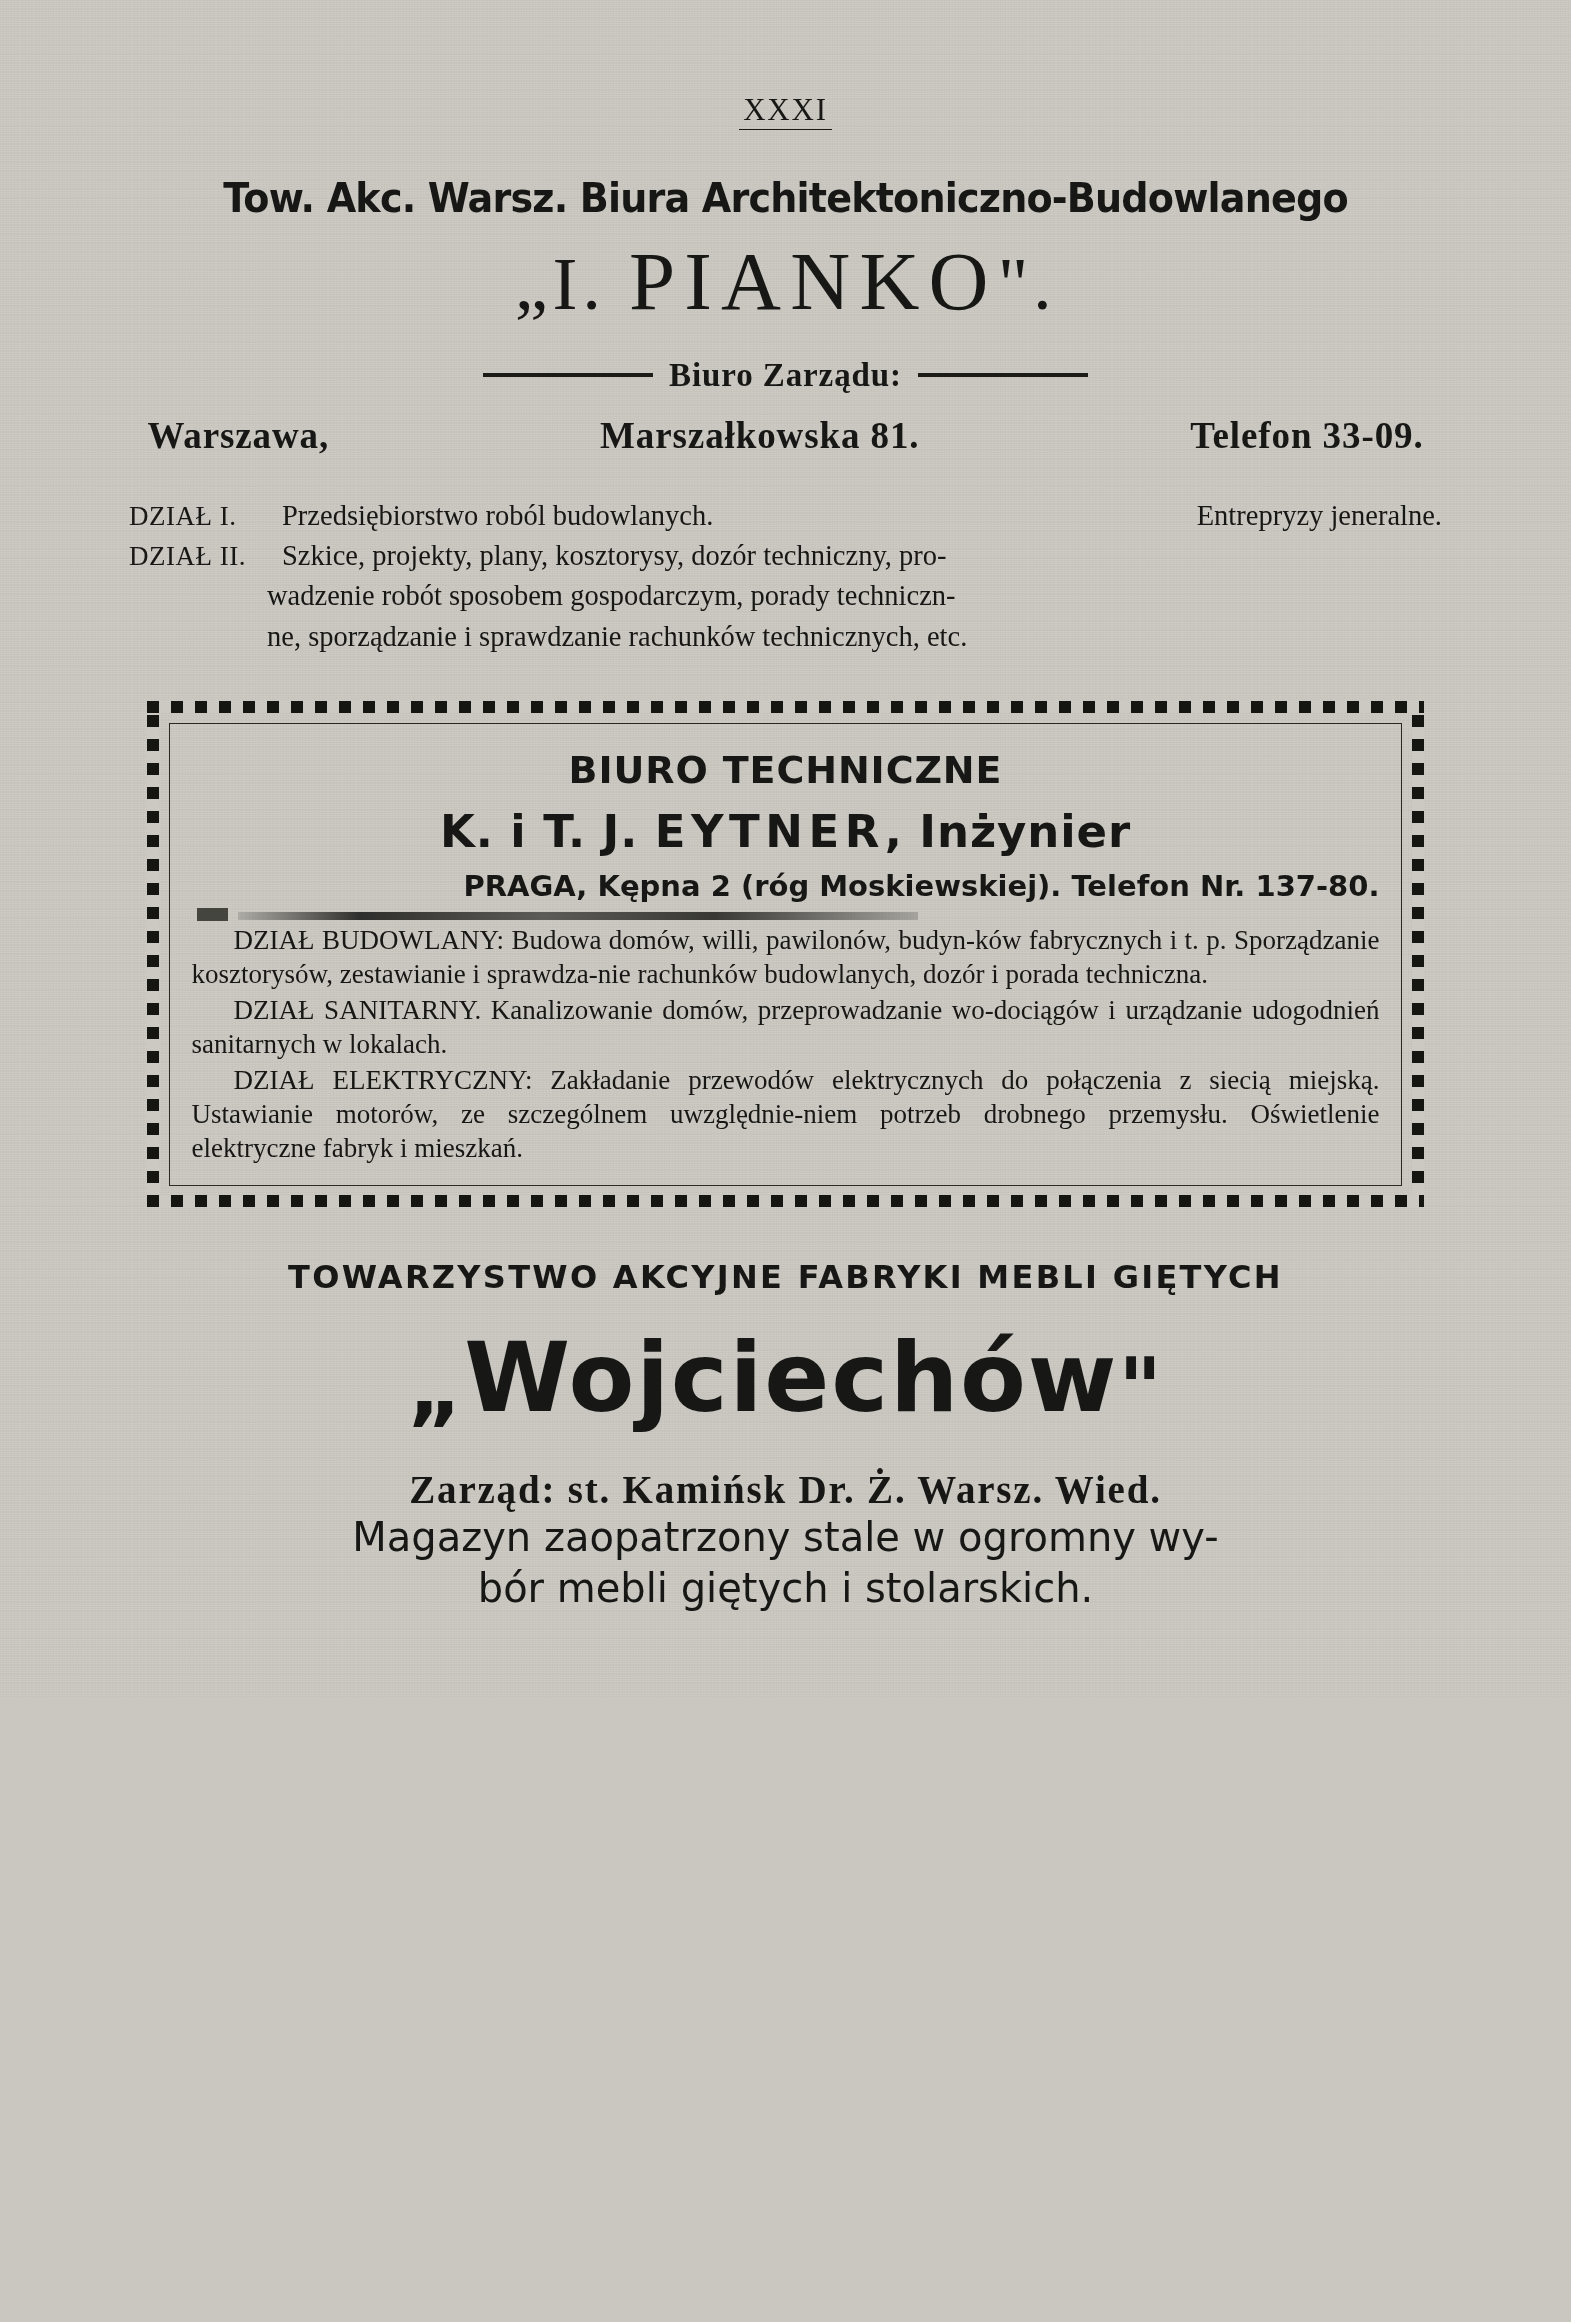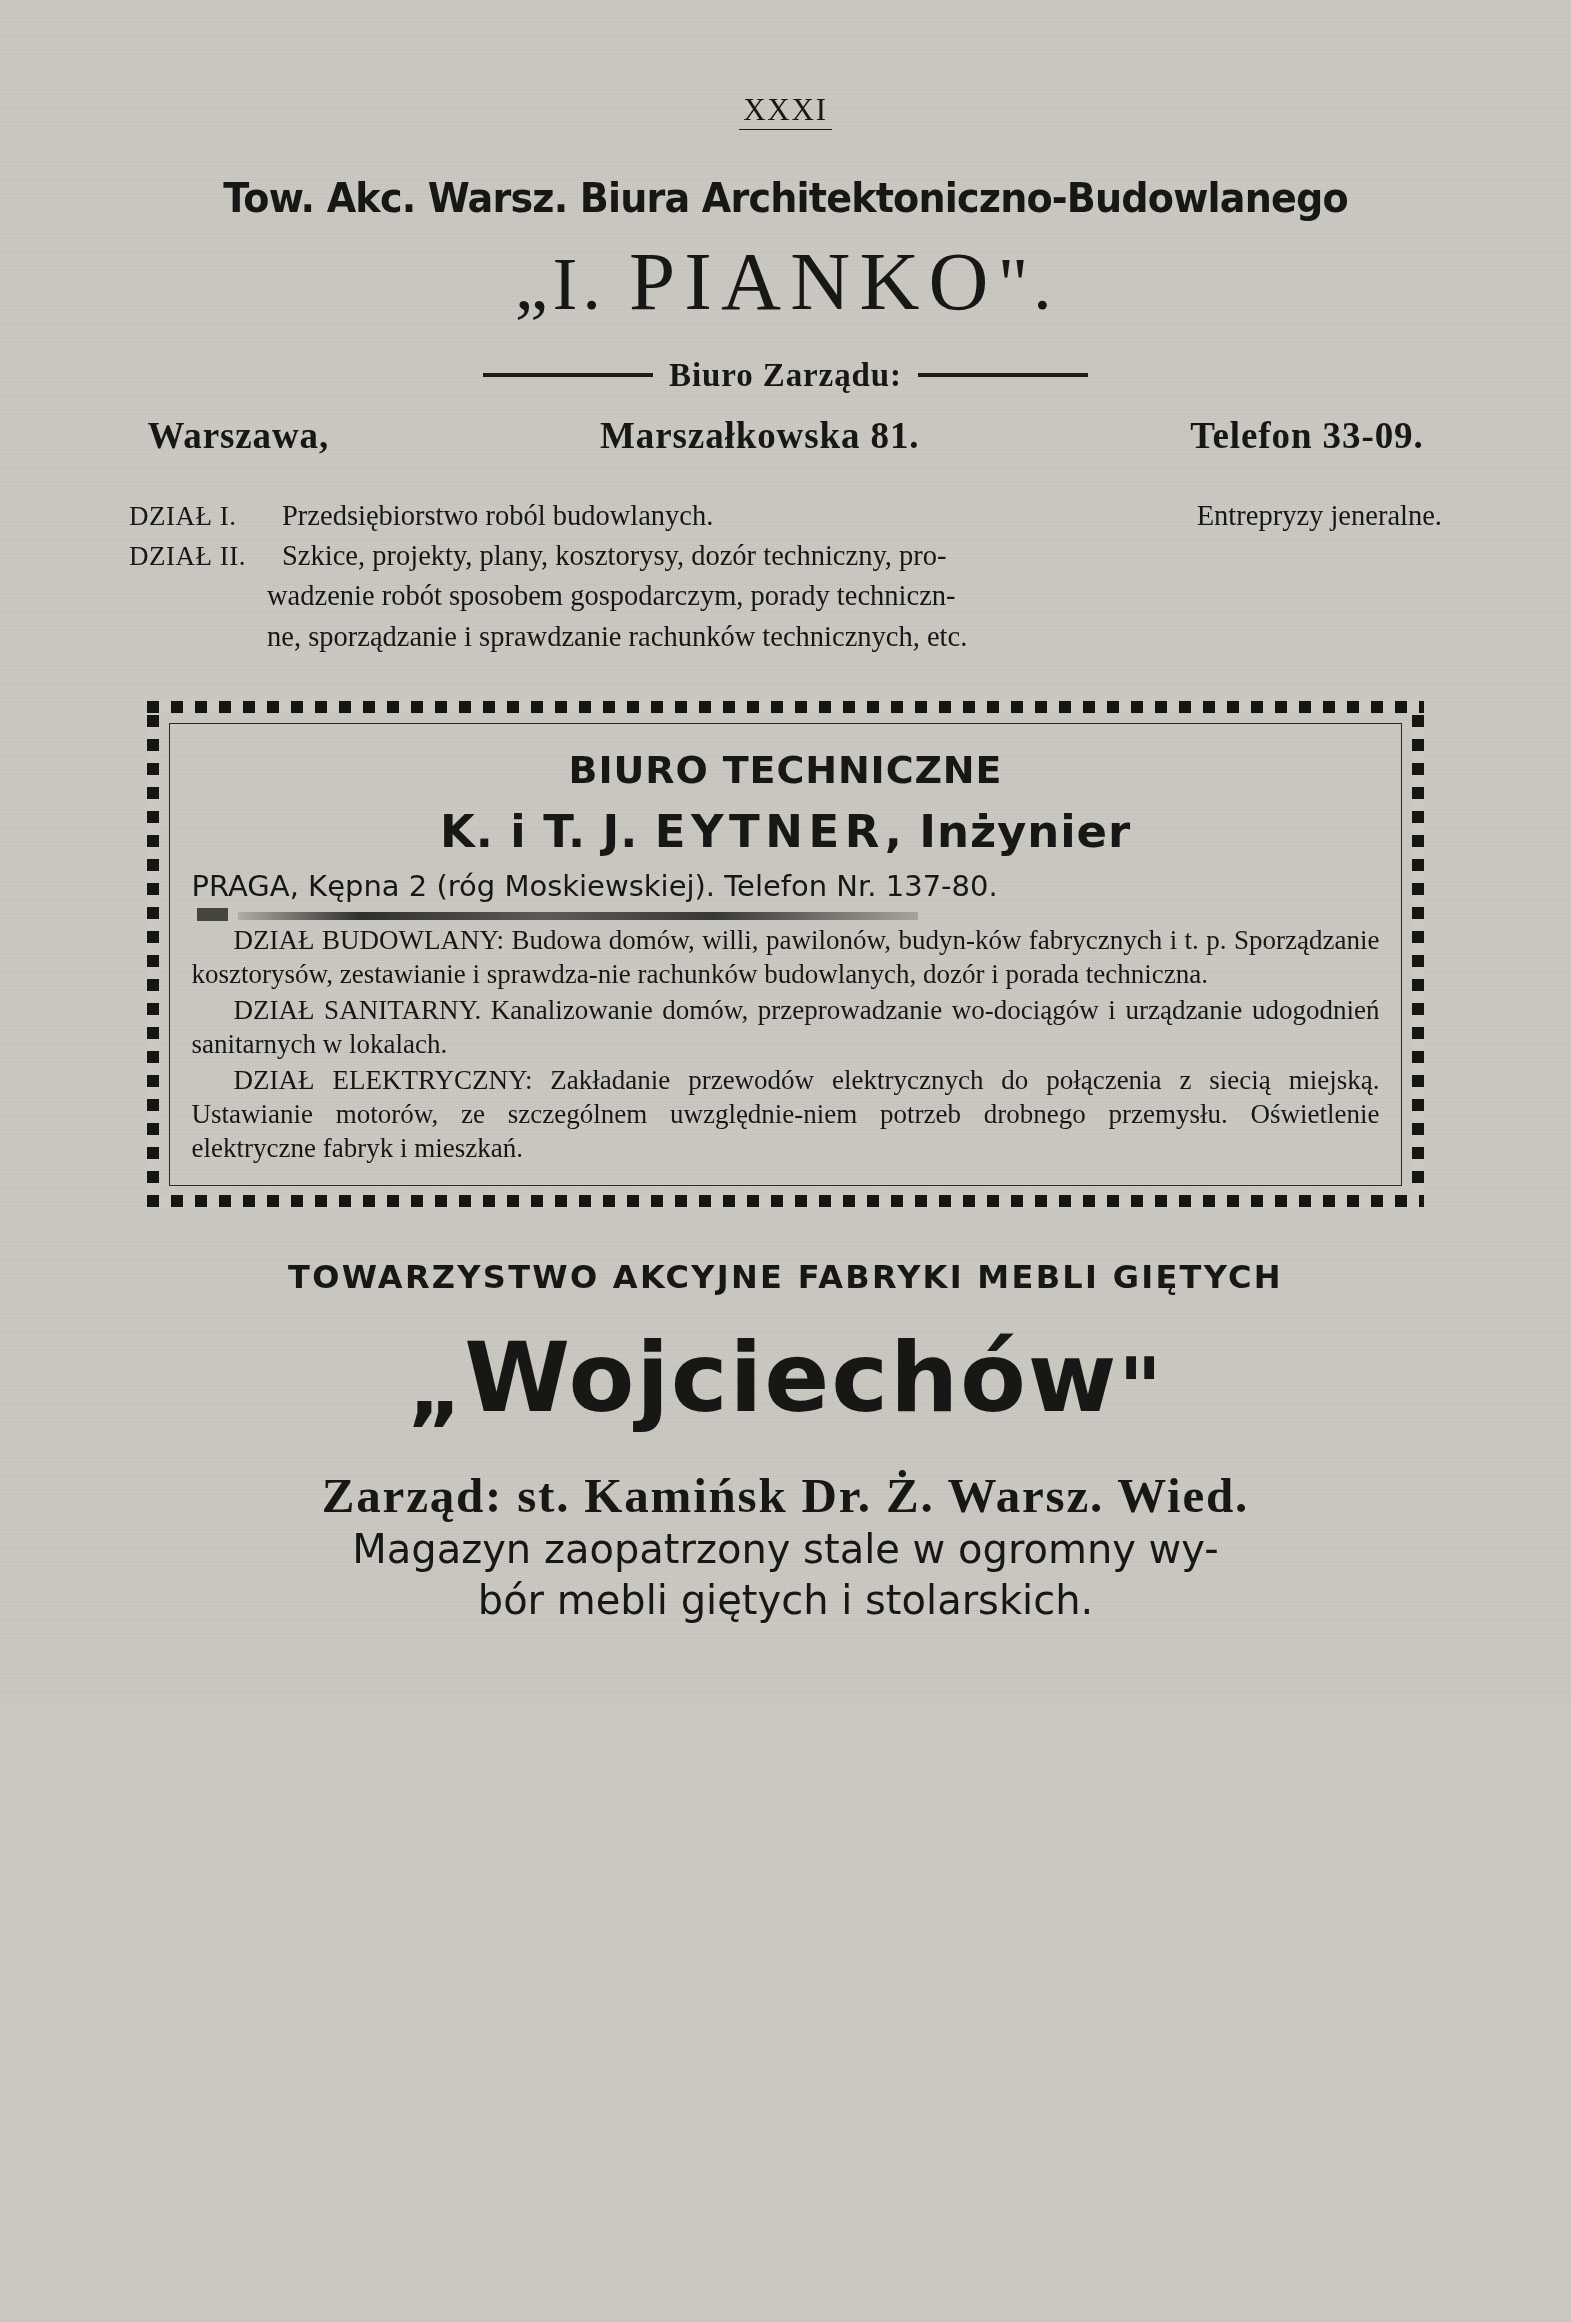--- a/index.html
+++ b/index.html
@@ -159,23 +159,23 @@
     text-align: center;
     font-family: "DejaVu Sans", sans-serif;
     font-weight: bold;
     font-size: 45px;
     letter-spacing: 0.9px;
     margin-top: 13px;
     white-space: nowrap;
   }
   .box-h2 .sp { letter-spacing: 5.5px; }
   .box-h3 {
-    text-align: left;
-    font-family: "DejaVu Sans", sans-serif;
-    font-weight: normal;
+    text-align: right;
+    font-family: "DejaVu Sans", sans-serif;
+    font-weight: bold;
     font-size: 29px;
     margin-top: 11px;
     white-space: nowrap;
   }
   .smudge {
     position: relative;
     height: 13px;
     margin: 5.5px 0 1.8px 0;
   }
   .smudge::before {
@@ -218,21 +218,21 @@
     margin-top: 26px;
     white-space: nowrap;
   }
   .ad2 .wbrand .q {
     font-size: 84px;
     vertical-align: -5.5px;
   }
   .ad2 .zarzad {
     font-family: "Liberation Serif", serif;
     font-weight: bold;
-    font-size: 49px;
+    font-size: 39px;
     letter-spacing: 1.8px;
     margin-top: 31px;
     white-space: nowrap;
   }
   .ad2 .magazyn {
     font-family: "Liberation Serif", serif;
     font-weight: bold;
     font-size: 39px;
     letter-spacing: 0.9px;
     margin-top: 26px;

